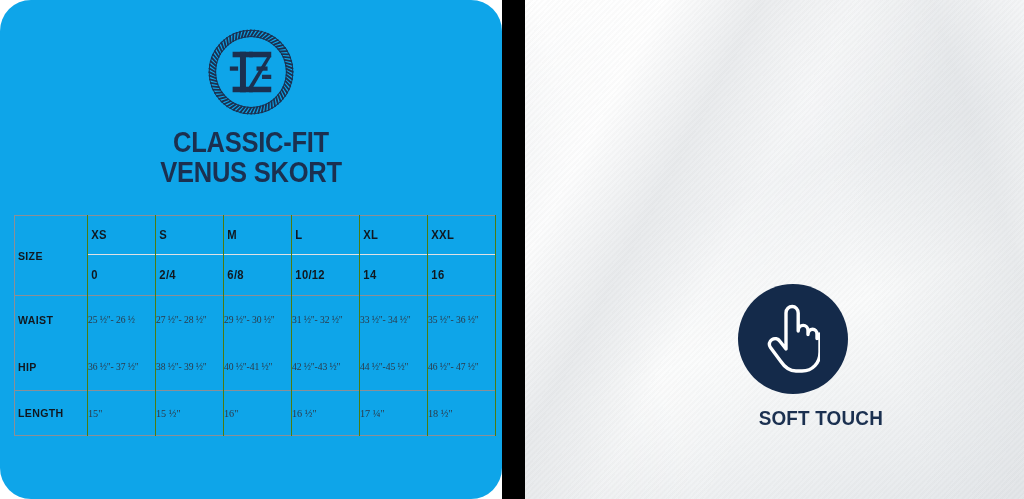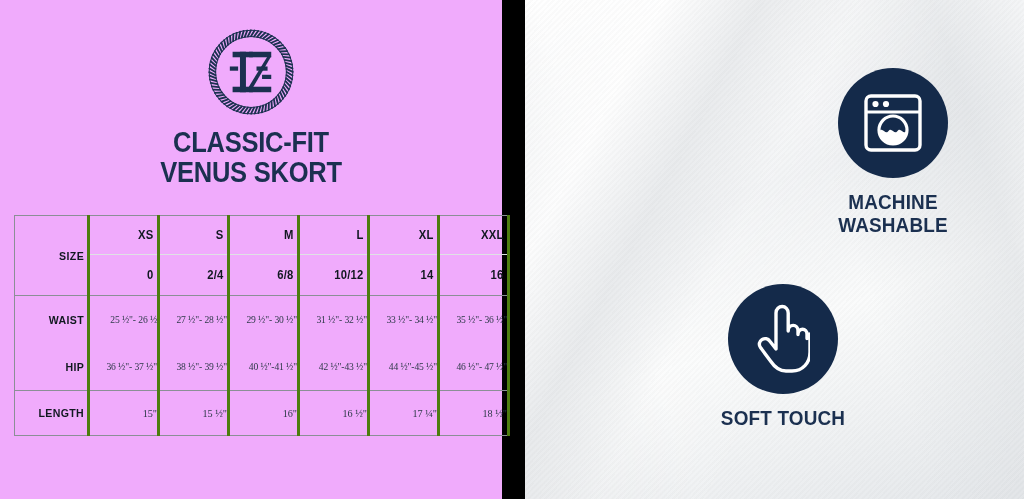--- a/index.html
+++ b/index.html
@@ -7,22 +7,23 @@
     width:1024px;height:499px;overflow:hidden;
     font-family:"Liberation Sans", sans-serif;
     background:#ffffff;
   }
   .stage{position:relative;width:1024px;height:499px;display:flex;}
 
   
   .left-panel{
     position:relative;
     width:502px;height:499px;
-    background:#f0abfc;
+    background:#0ea5e9;
     flex:0 0 502px;
+    border-radius:31px;
   }
   .divider{
     flex:0 0 23px;width:23px;height:499px;background:#000000;
   }
 
   .logo-wrap{
     width:100%;display:flex;justify-content:center;
     padding-top:26px;
   }
   .logo{width:92px;height:92px;display:block;}
@@ -47,22 +48,22 @@
     width:474px;
   }
   table.size-table{
     width:474px;
     border-collapse:collapse;
     table-layout:fixed;
     border:1px solid #8b8f96;
   }
   table.size-table td{
     border-left:1px solid #8b8f96;
-    border-right:3px solid #4d7c0f;
-    text-align:right;
+    border-right:1px solid #4d7c0f;
+    text-align:left;
     vertical-align:middle;
     color:#14202e;
     padding:0;
   }
   .rowline td{border-top:1px solid #8b8f96;}
   .thinline td{border-top:1px solid #dfe1e4;}
 
   .lbl{
     font-family:"Liberation Sans Narrow","Liberation Sans",sans-serif;
     font-weight:bold;font-size:11.5px;letter-spacing:0.4px;
@@ -115,21 +116,21 @@
     content:"";position:absolute;inset:0;
     background:repeating-linear-gradient(134deg, rgba(0,0,0,0.016) 0 2px, rgba(255,255,255,0.02) 2px 4px);
   }
   .feature{
     position:absolute;
     text-align:center;
     width:200px;
   }
   .f-stretch{left:31px;top:68px;}
   .f-wash{left:268px;top:68px;}
-  .f-soft{left:158px;top:284px;}
+  .f-soft{left:168px;top:284px;text-align:right;}
 
   .badge{
     width:110px;height:110px;border-radius:50%;
     background:#142a4a;
     margin:0 auto;
     display:flex;align-items:center;justify-content:center;
   }
   .badge svg{display:block;}
   .feature-label{
     margin-top:13px;
@@ -378,36 +379,20 @@
       </table>
     </div>
   </div>
 
   <div class="divider"></div>
 
   <div class="right-panel">
     <div class="fabric-bg"></div>
 
 
-    <div class="feature f-wash">
-      <div class="badge">
-        <svg width="62" height="62" viewBox="0 0 62 62" aria-hidden="true">
-          <rect x="4" y="4" width="54" height="54" rx="5" ry="5" fill="none" stroke="#ffffff" stroke-width="3.4"></rect>
-          <line x1="4" y1="20" x2="58" y2="20" stroke="#ffffff" stroke-width="3.2"></line>
-          <circle cx="13.5" cy="12" r="3.1" fill="#ffffff"></circle>
-          <circle cx="24" cy="12" r="3.1" fill="#ffffff"></circle>
-          <circle cx="31" cy="38" r="14" fill="none" stroke="#ffffff" stroke-width="3.2"></circle>
-          <path d="M17.6 39 C20.5 34.5, 23.5 43.5, 26.5 39 C29.5 34.5, 32.5 43.5, 35.5 39 C38.5 34.5, 41.5 43.5, 44.4 39 L44.4 41 A13.8 13.8 0 0 1 17.6 41 Z" fill="#ffffff"></path>
-        </svg>
-      </div>
-      <div class="feature-label">
-        <span>MACHINE</span>
-        <span>WASHABLE</span>
-      </div>
-    </div>
 
     <div class="feature f-soft">
       <div class="badge">
         <svg width="54" height="70" viewBox="0 0 54 70" aria-hidden="true">
           <path d="M20 38 L20 9 C20 5.2, 23 2.5, 26.2 2.5 C29.4 2.5, 32.2 5.2, 32.2 9
                    L32.2 27
                    C32.2 23.6, 34.6 21.4, 37.2 21.4 C39.8 21.4, 42 23.6, 42 26.6
                    L42 30.5
                    C42 27.3, 44.2 25.2, 46.6 25.2 C49 25.2, 51 27.3, 51 30.2
                    L51 34.5

